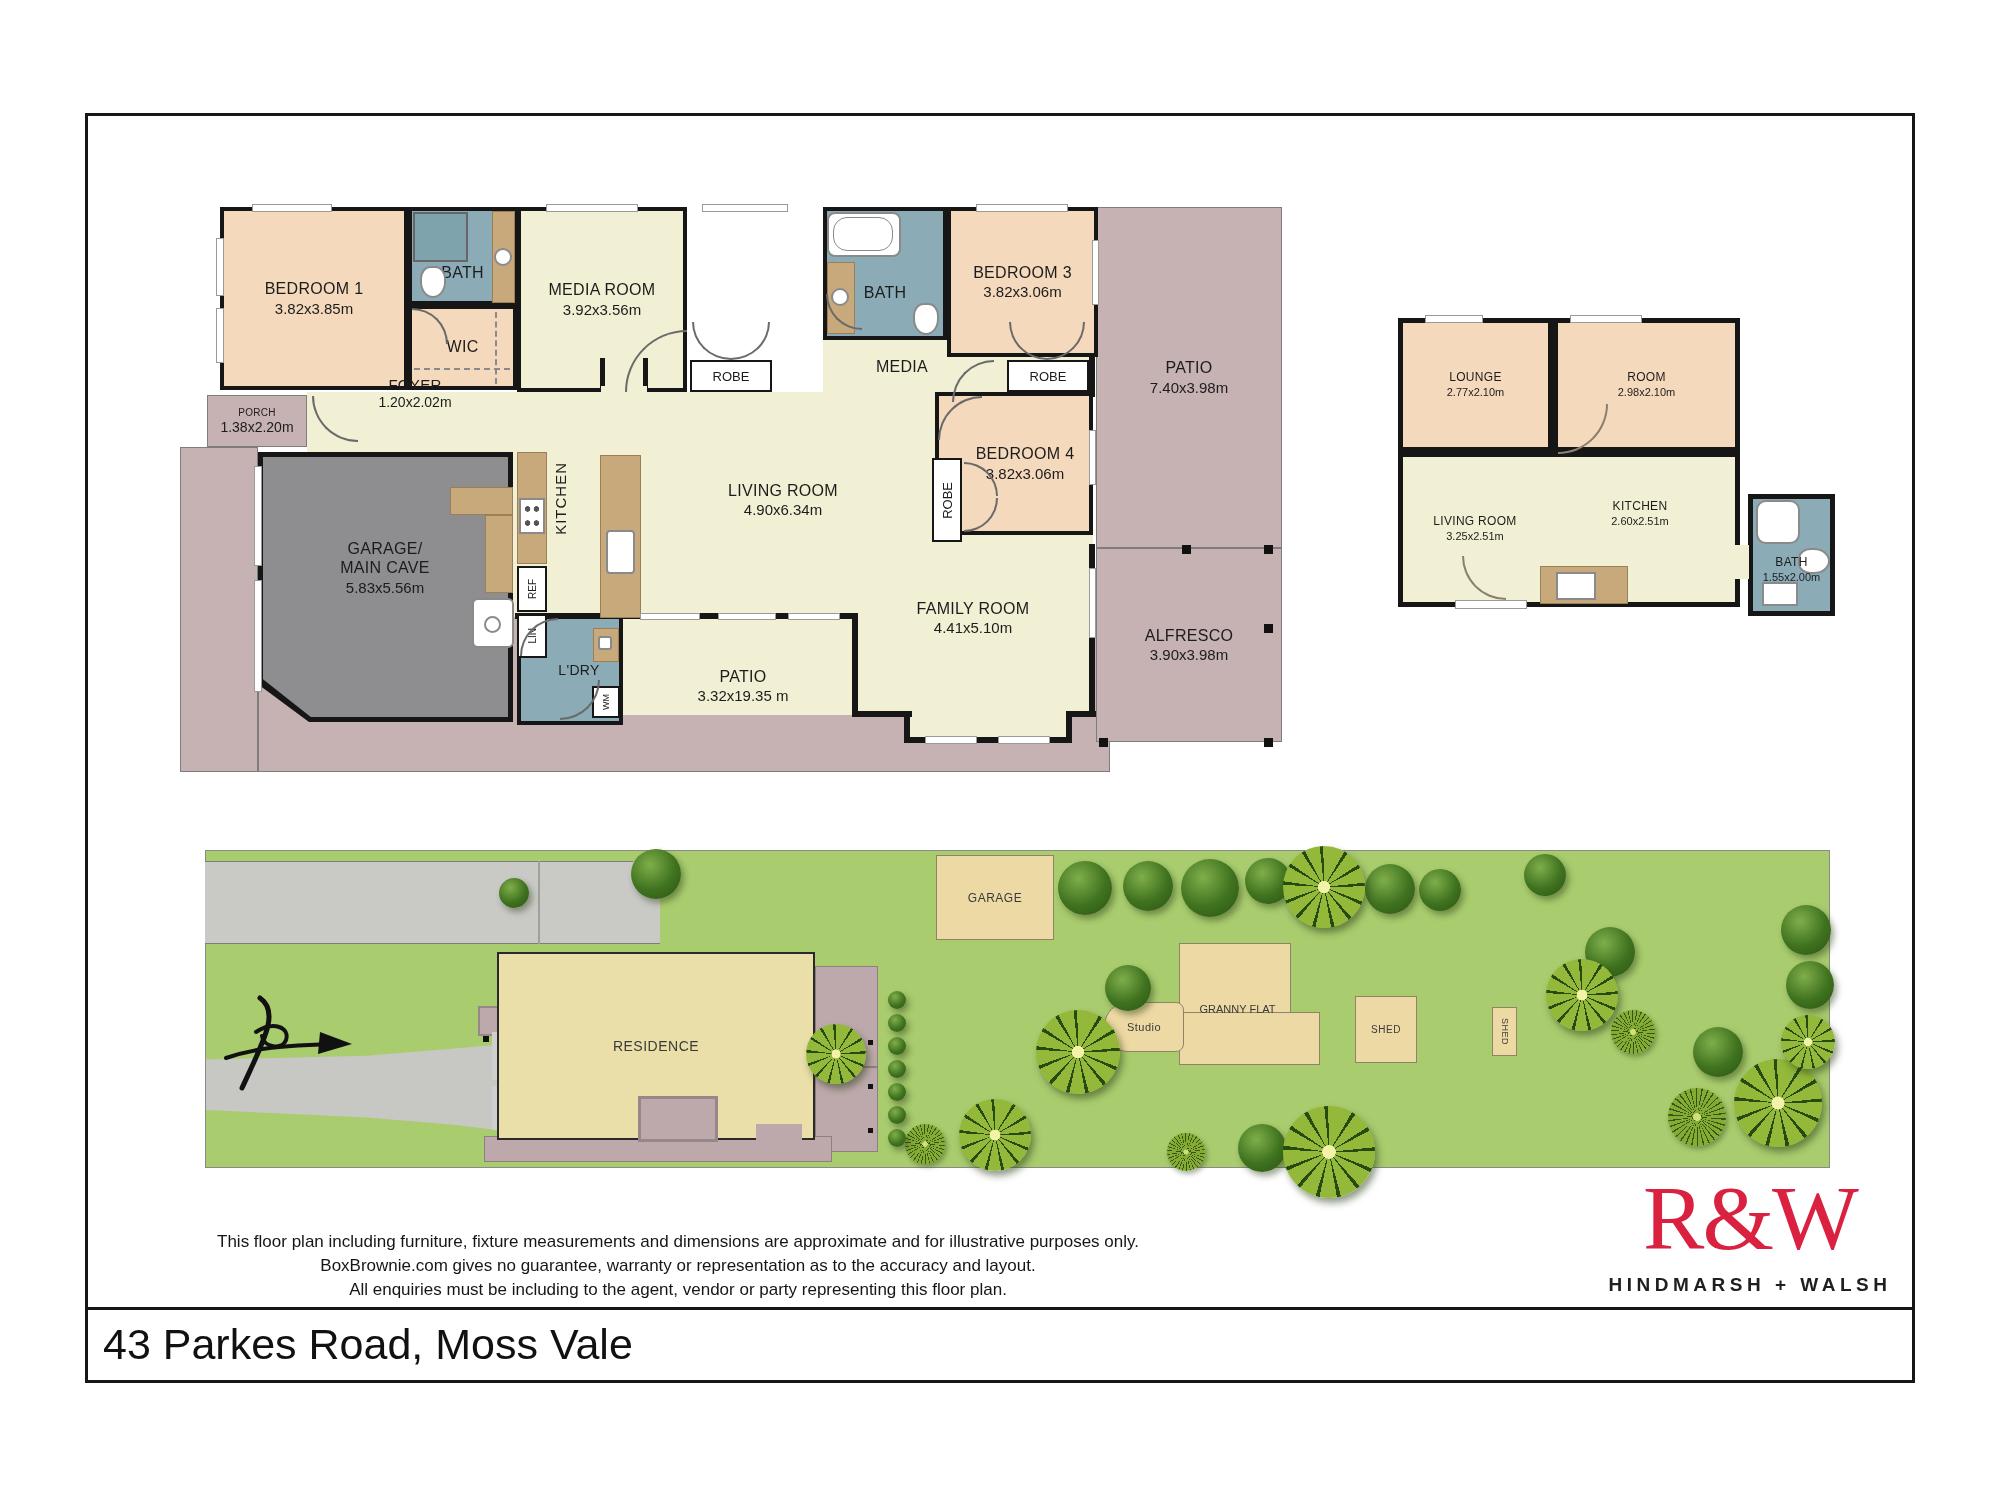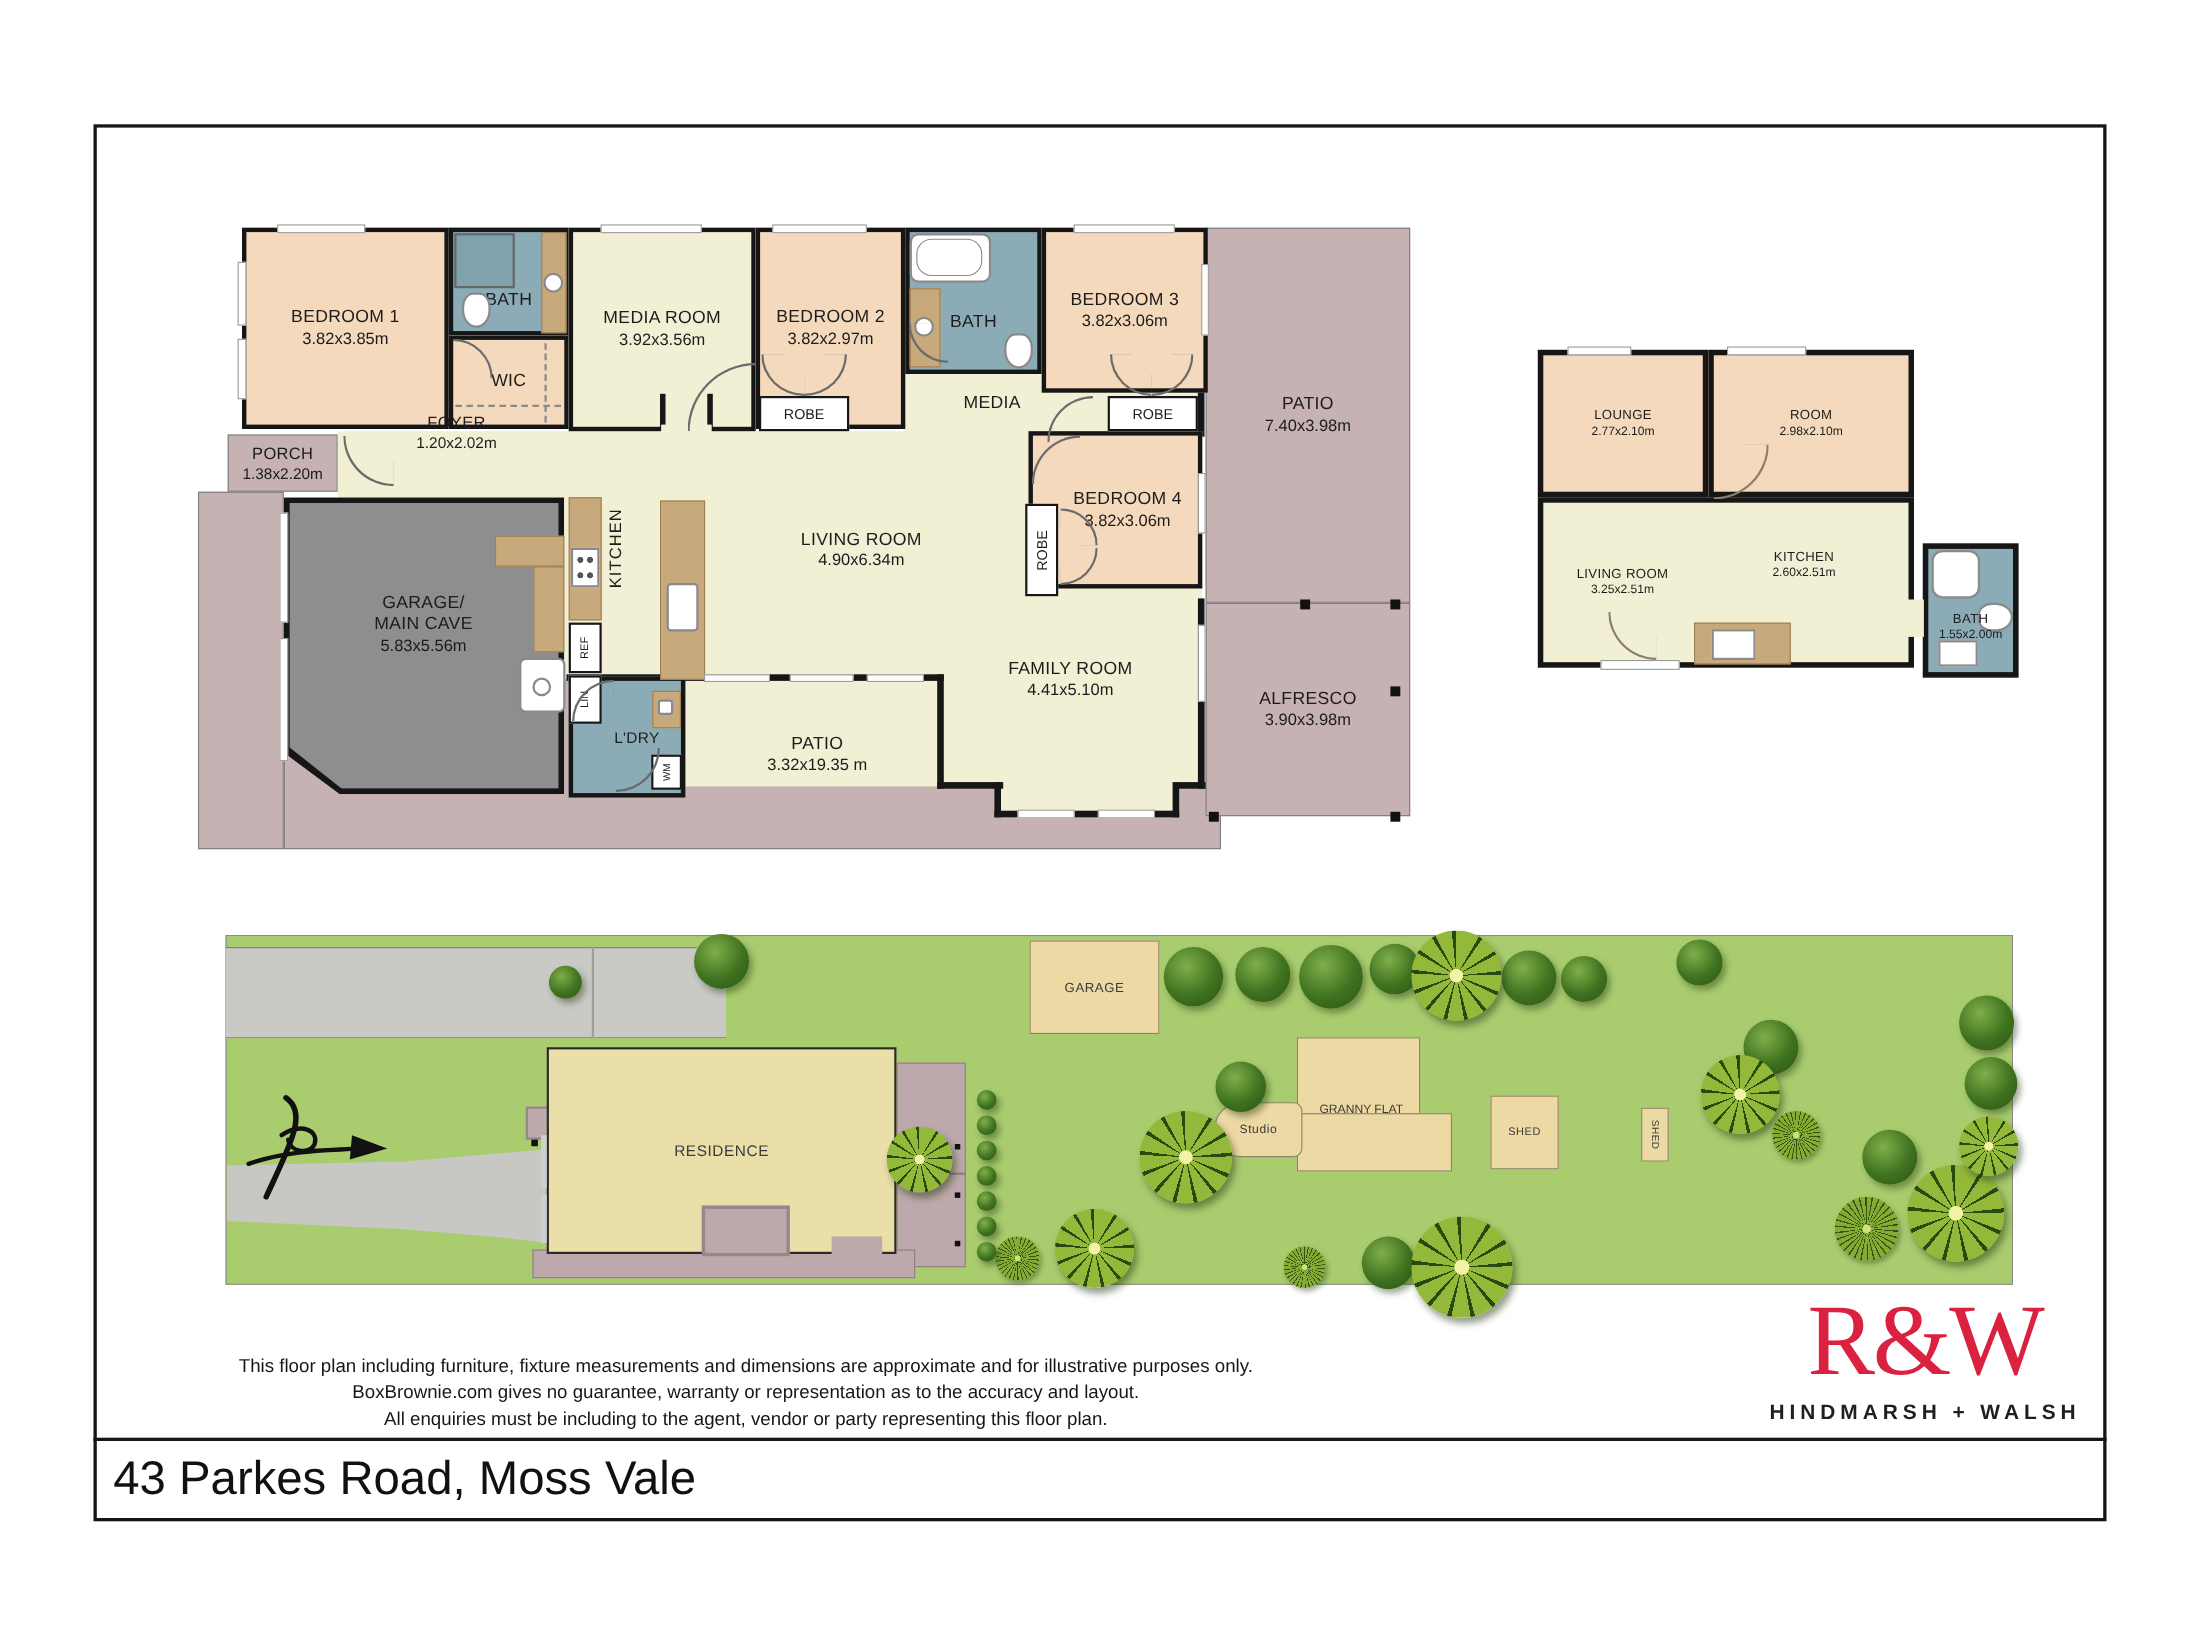--- a/index.html
+++ b/index.html
@@ -42,21 +42,21 @@
   <div class="outdoor" style="left:258px;top:615px;width:852px;height:157px;"></div>
   <div class="outdoor" style="left:1096px;top:207px;width:186px;height:341px;">
     <span class="rname">PATIO</span>
     <span class="rdims">7.40x3.98m</span>
   </div>
   <div class="outdoor" style="left:1096px;top:548px;width:186px;height:194px;">
     <span class="rname">ALFRESCO</span>
     <span class="rdims">3.90x3.98m</span>
   </div>
   <div class="outdoor" style="left:207px;top:395px;width:100px;height:52px;">
-    <span class="rname" style="font-size:15px">PORCH</span>
+    <span class="rname" style="font-size:10px">PORCH</span>
     <span class="rdims" style="font-size:14px">1.38x2.20m</span>
   </div>
   <div class="post" style="left:1182px;top:545px;"></div>
   <div class="post" style="left:1264px;top:545px;"></div>
   <div class="post" style="left:1264px;top:624px;"></div>
   <div class="post" style="left:1099px;top:738px;"></div>
   <div class="post" style="left:1264px;top:738px;"></div>
 
   <div class="openplan" style="left:823px;top:340px;width:270px;height:56px;"></div>
   <div class="openplan" style="left:307px;top:392px;width:786px;height:225px;"></div>
@@ -79,24 +79,20 @@
   </div>
   <div class="room teal" style="left:408px;top:207px;width:109px;height:98px;">
     <span class="rname" style="margin-top:34px">BATH</span>
   </div>
   <div class="room peach" style="left:408px;top:305px;width:109px;height:85px;">
     <span class="rname">WIC</span>
   </div>
   <div class="room cream" style="left:517px;top:207px;width:170px;height:185px;">
     <span class="rname">MEDIA ROOM</span>
     <span class="rdims">3.92x3.56m</span>
-  </div>
-  <div class="room peach" style="left:687px;top:207px;width:136px;height:183px;">
-    <span class="rname" style="margin-bottom:40px">BEDROOM 2</span>
-    <span class="rdims" style="margin-top:-40px">3.82x2.97m</span>
   </div>
   <div class="room teal" style="left:823px;top:207px;width:124px;height:133px;">
     <span class="rname" style="margin-top:40px">BATH</span>
   </div>
   <div class="room peach" style="left:947px;top:207px;width:151px;height:150px;">
     <span class="rname">BEDROOM 3</span>
     <span class="rdims">3.82x3.06m</span>
   </div>
   <div class="room peach" style="left:935px;top:392px;width:158px;height:143px;">
     <span class="rname" style="padding-left:22px">BEDROOM 4</span>

